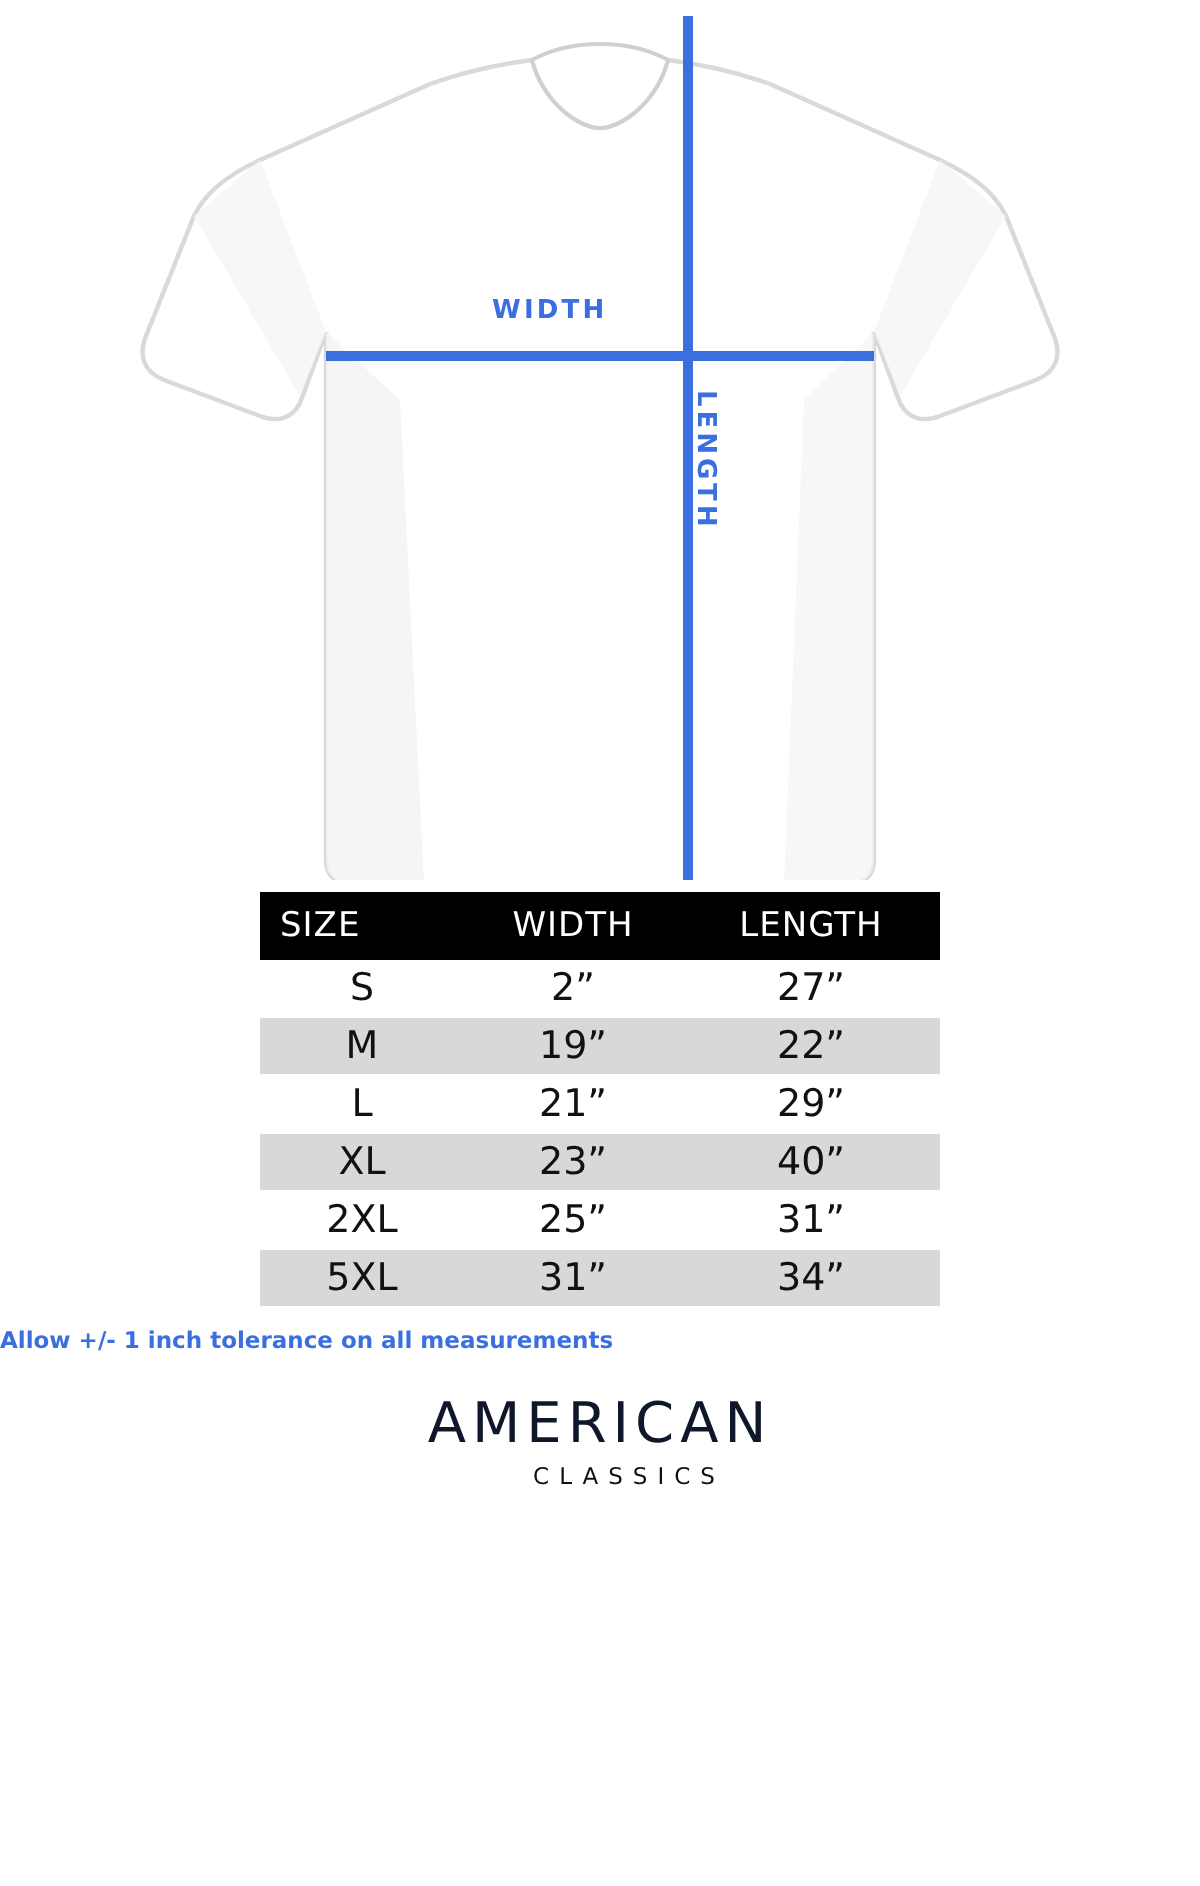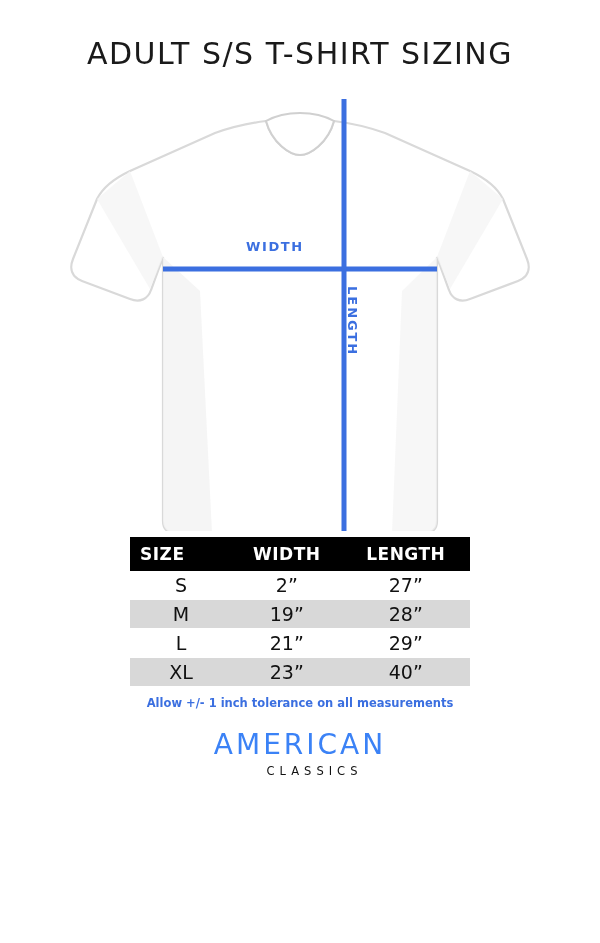--- a/index.html
+++ b/index.html
@@ -72,21 +72,21 @@
   }
   table.size-table {
     border-collapse: collapse;
     width: 100%;
     font-family: "DejaVu Sans", sans-serif;
   }
   table.size-table th {
     background: #000000;
     color: #ffffff;
     font-size: 17px;
-    font-weight: bold;
+    font-weight: normal;
     letter-spacing: 0.5px;
     padding: 7px 0 7px 0;
     text-align: center;
   }
   table.size-table th.col-size {
     text-align: left;
     padding-left: 10px;
     width: 30%;
   }
   table.size-table td {
@@ -97,54 +97,52 @@
     border-bottom: 1px solid #ffffff;
   }
   table.size-table tr.odd td {
     background: #ffffff;
   }
   table.size-table tr.even td {
     background: #d8d8d8;
   }
 
   .tolerance {
-    text-align: center;
     color: #3b6fe0;
     font-size: 11.5px;
     font-weight: bold;
     margin-top: 9px;
     font-family: "DejaVu Sans", sans-serif;
   }
 
   
   .brand {
     text-align: center;
     margin-top: 18px;
   }
   .brand-main {
     font-size: 28px;
     letter-spacing: 3px;
-    color: #3b82f6;
+    color: #0f172a;
     font-family: "DejaVu Sans", sans-serif;
   }
   .brand-sub {
     font-size: 11.5px;
     letter-spacing: 5px;
     color: #111111;
     margin-top: 3px;
     font-family: "DejaVu Sans", sans-serif;
     margin-left: 29px;
   }
 </style>
 </head>
 <body>
 
 <div class="page">
 
-  <h1 class="title">ADULT S/S T-SHIRT SIZING</h1>
 
   <div class="shirt-area">
     <svg class="shirt-svg" width="600" height="440" viewBox="0 0 600 440">
 
       <path d="M215 42
                C 232 36, 250 32, 266 30
                C 272 52, 290 64, 300 64
                C 310 64, 328 52, 334 30
                C 350 32, 368 36, 385 42
                L 470 80
@@ -194,32 +192,42 @@
       </thead>
       <tbody>
         <tr class="odd">
           <td>S</td>
           <td>2”</td>
           <td>27”</td>
         </tr>
         <tr class="even">
           <td>M</td>
           <td>19”</td>
-          <td>28”</td>
+          <td>22”</td>
         </tr>
         <tr class="odd">
           <td>L</td>
           <td>21”</td>
           <td>29”</td>
         </tr>
         <tr class="even">
           <td>XL</td>
           <td>23”</td>
           <td>40”</td>
         </tr>
+        <tr class="odd">
+          <td>2XL</td>
+          <td>25”</td>
+          <td>31”</td>
+        </tr>
+        <tr class="even">
+          <td>5XL</td>
+          <td>31”</td>
+          <td>34”</td>
+        </tr>
       </tbody>
     </table>
   </div>
 
   <div class="tolerance">Allow +/- 1 inch tolerance on all measurements</div>
 
   <div class="brand">
     <div class="brand-main">AMERICAN</div>
     <div class="brand-sub">CLASSICS</div>
   </div>

